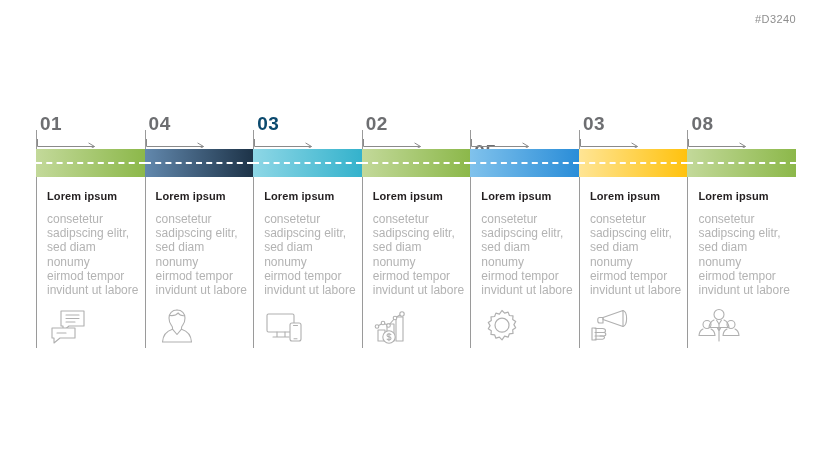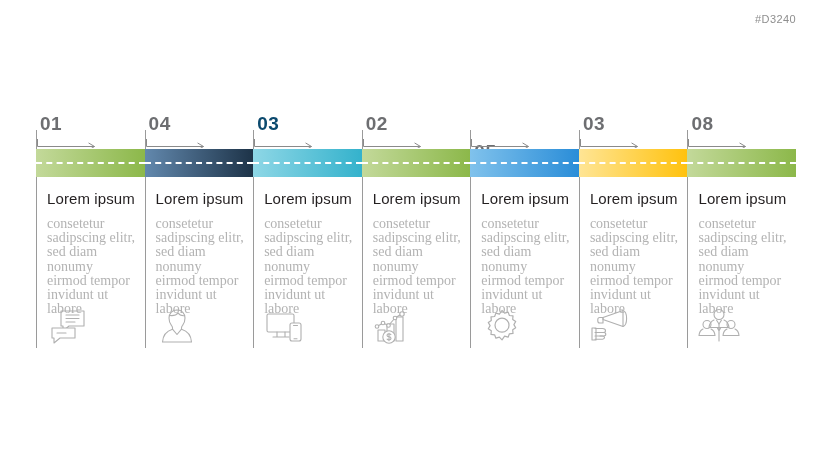--- a/index.html
+++ b/index.html
@@ -111,34 +111,34 @@
   }
 
   .step-body {
     position: absolute;
     left: 11px;
     top: 74px;
     right: 6px;
   }
 
   .step-heading {
-    font-size: 15px;
-    font-weight: 400;
+    font-size: 11px;
+    font-weight: 700;
     color: #231f20;
     letter-spacing: 0.1px;
     margin-bottom: 10px;
     white-space: nowrap;
     font-family: "Liberation Sans", sans-serif;
   }
 
   .step-desc {
-    font-size: 14px;
+    font-size: 12px;
     line-height: 14.2px;
     color: #b3b3b3;
-    font-family: Liberation Serif, serif;
+    font-family: Liberation Sans, sans-serif;
   }
 
   .step-icon {
     position: absolute;
     left: 11px;
     top: 190px;
     width: 42px;
     height: 40px;
   }
 

